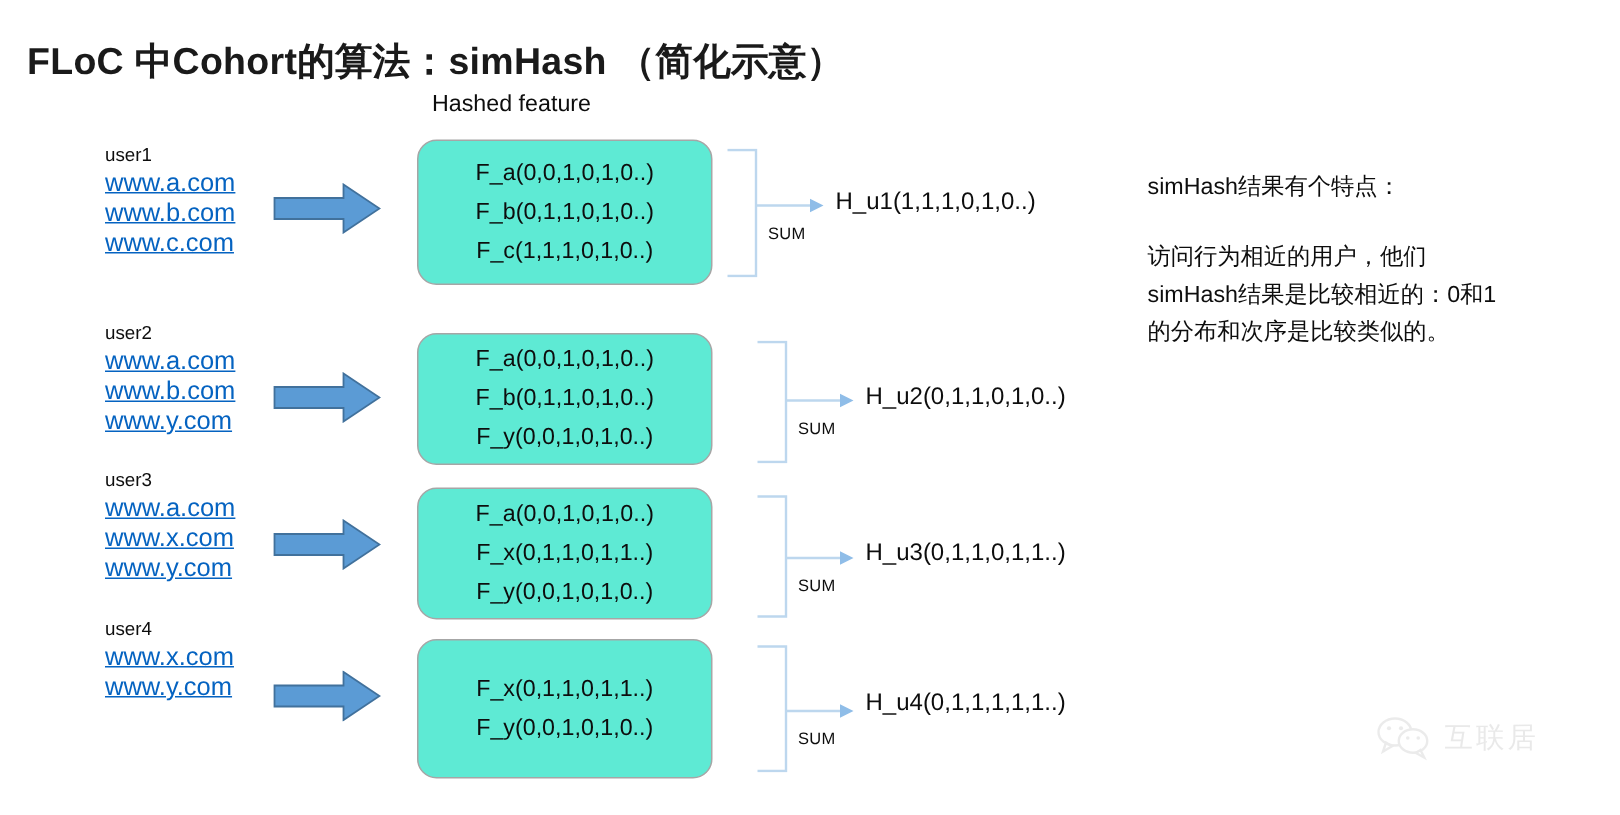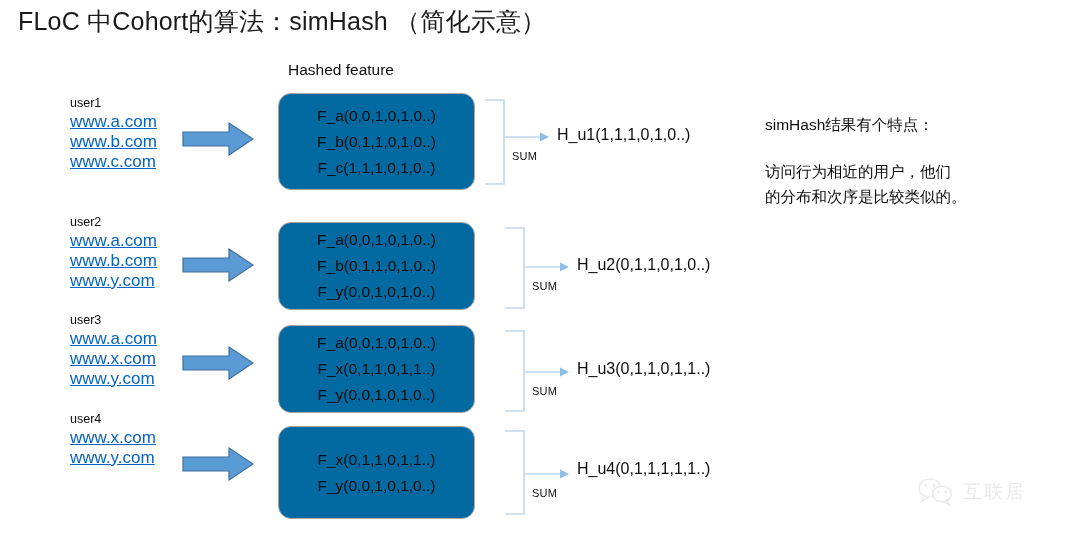--- a/index.html
+++ b/index.html
@@ -20,23 +20,23 @@
     position: absolute;
     left: 0; top: 0;
     width: 1080px;
     height: 543px;
   }
 
   
   .slide-title {
     position: absolute;
     left: 18px;
-    top: 5px;
+    top: 24px;
     font-size: 25px;
-    font-weight: 400;
+    font-weight: 700;
     color: #1a1a1a;
     letter-spacing: 0.2px;
     white-space: nowrap;
     text-align: center;
   }
 
   
   .col-header {
     position: absolute;
     left: 288px;
@@ -76,21 +76,21 @@
   }
   .block-arrow svg { display: block; width: 72px; height: 34px; }
 
   
   .feature-box {
     position: absolute;
     left: 278px;
     width: 197px;
     border: 1.4px solid #a6a6a6;
     border-radius: 13px;
-    background: #0369a1;
+    background: #5eead4;
     box-sizing: border-box;
     display: flex;
     flex-direction: column;
     align-items: center;
     justify-content: center;
   }
   .feature-line {
     font-size: 15.5px;
     line-height: 26px;
     color: #0d0d0d;
@@ -326,20 +326,21 @@
       </svg>
     </span>
   </div>
 
   <div class="hash-result" style="left:577px; top:460px;">H_u4(0,1,1,1,1,1..)</div>
 
   <div class="note">
     <div class="note-head">simHash结果有个特点：</div>
     <div class="note-spacer"></div>
     <div class="note-line">访问行为相近的用户，他们</div>
+    <div class="note-line">simHash结果是比较相近的：0和1</div>
     <div class="note-line">的分布和次序是比较类似的。</div>
   </div>
 
   <div class="watermark">
     <span class="wm-icon">
       <svg width="40" height="30" viewBox="0 0 40 30" xmlns="http://www.w3.org/2000/svg">
         <ellipse cx="14" cy="11" rx="11" ry="9" fill="none" stroke="#dcdcdc" stroke-width="1.6"></ellipse>
         <polygon points="8,18 6,24 12,20.5" fill="none" stroke="#dcdcdc" stroke-width="1.6"></polygon>
         <circle cx="10" cy="8.5" r="1.4" fill="#dcdcdc"></circle>
         <circle cx="18" cy="8.5" r="1.4" fill="#dcdcdc"></circle>

